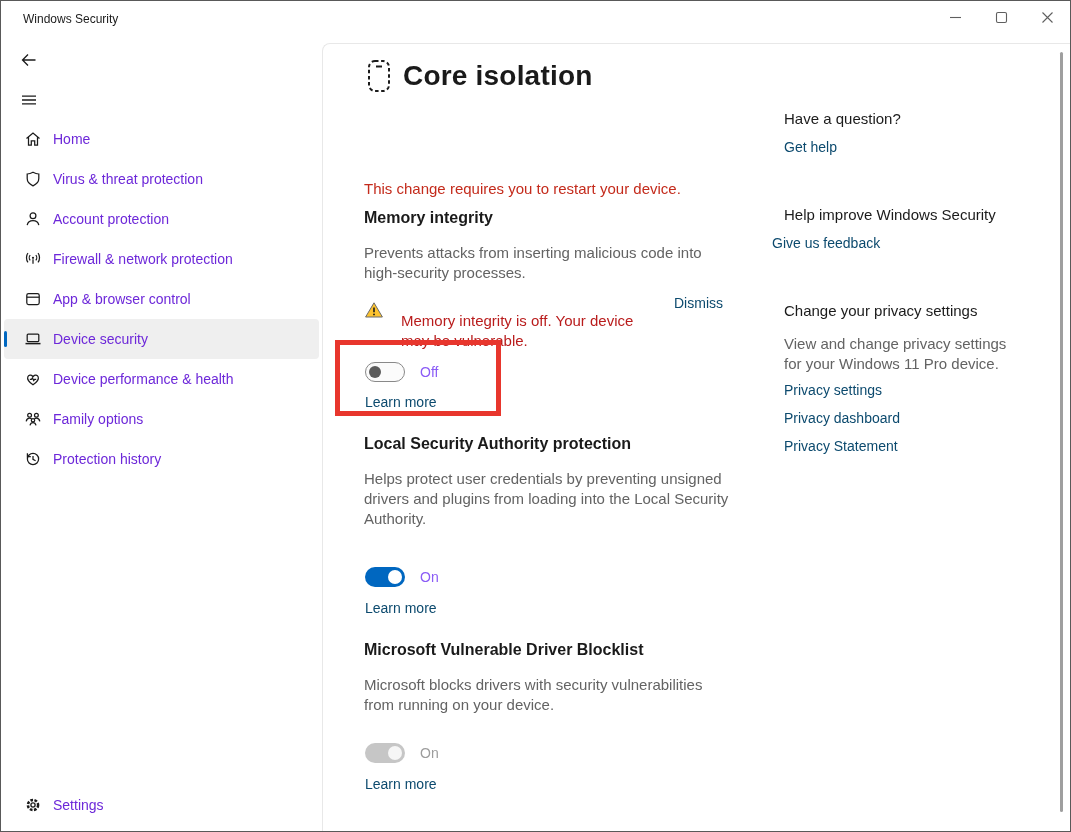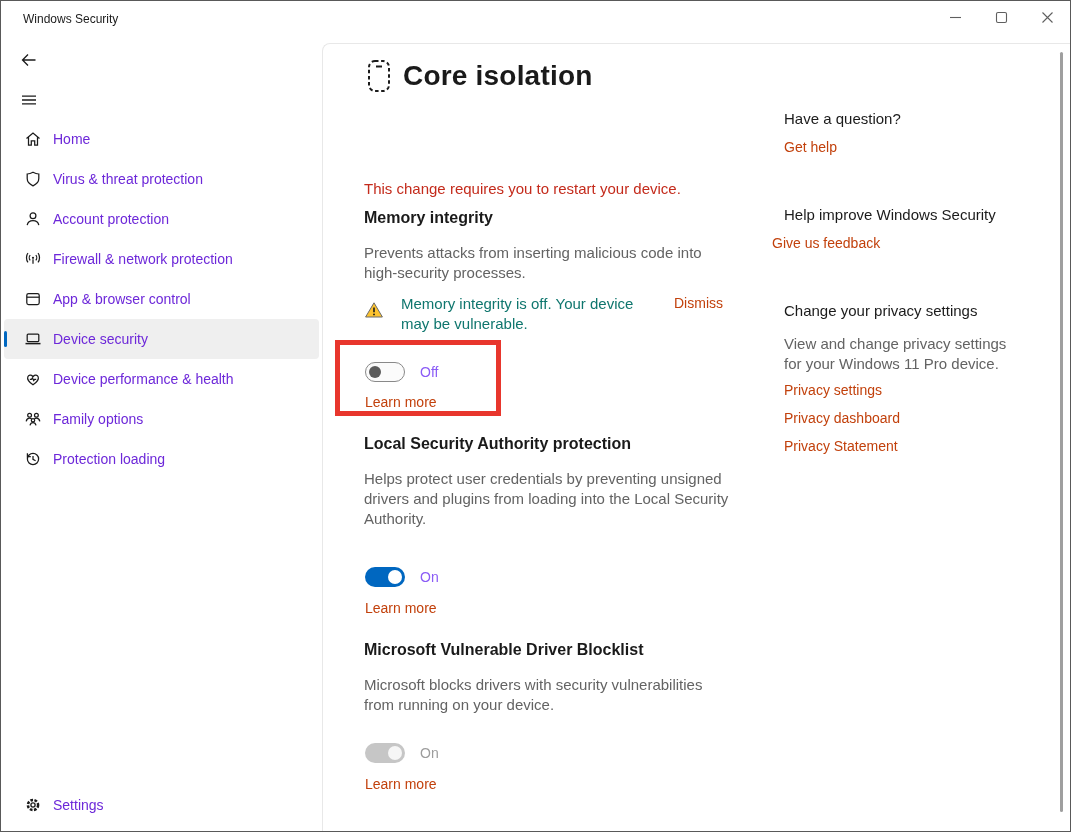--- a/index.html
+++ b/index.html
@@ -39,23 +39,23 @@
   .page-title-icon svg{ stroke:#1b1b1b; fill:none; }
   .page-title{ font-size:28px; font-weight:700; color:#1a1a1a; letter-spacing:0.2px; }
   .body-gray{ font-size:15px; line-height:20px; color:#636363; }
   .subtitle{ left:41px; top:66px; width:350px; }
   .restart-notice{ left:41px; top:136px; font-size:15px; color:#c42b1c; }
   .sec-heading{ font-size:16px; font-weight:700; color:#1a1a1a; }
   .h-mem{ left:41px; top:165px; }
   .d-mem{ left:41px; top:199px; width:352px; }
   .warn-row{ left:41px; top:250px; width:372px; display:flex; }
   .warn-icon{ width:20px; height:20px; margin-top:6px; flex:0 0 auto; }
-  .warn-text{ margin-left:17px; width:260px; font-size:15px; line-height:20px; color:#0f766e; }
+  .warn-text{ margin-left:17px; width:260px; font-size:15px; line-height:20px; color:#b91c1c;margin-top:17px; }
   .dismiss-link{ margin-left:13px; margin-top:1px; }
-  .link{ color:#c2410c; font-size:14px; text-decoration:none; cursor:pointer; white-space:nowrap; }
+  .link{ color:#0c4a6e; font-size:14px; text-decoration:none; cursor:pointer; white-space:nowrap; }
   .annotation-box{ left:12px; top:296px; width:166px; height:76px; border:5px solid #e8362d; background:transparent; pointer-events:none; }
   
   .toggle-row{ display:flex; align-items:center; }
   .t-mem{ left:42px; top:318px; }
   .t-lsa{ left:42px; top:523px; }
   .t-drv{ left:42px; top:699px; }
   .toggle{ position:relative; width:40px; height:20px; border-radius:10px; cursor:pointer; flex:0 0 auto; }
   .toggle .knob{ position:absolute; border-radius:50%; }
   .toggle.off{ border:1px solid #898989; background:#fbfbfb; }
   .toggle.off .knob{ width:12px; height:12px; left:3px; top:3px; background:#5c5c5c; }
@@ -202,21 +202,21 @@
         <span class="nlabel">Family options</span>
       </div>
       <div class="nav-item">
         <span class="nicon">
             <svg width="20" height="20" viewBox="0 0 20 20">
               <circle cx="10" cy="10" r="5.6"></circle>
               <path d="M10 7 V10.4 L12.6 11.8"></path>
               <path d="M4.4 4.2 V7.6 H7.8"></path>
             </svg>
           </span>
-        <span class="nlabel">Protection loading</span>
+        <span class="nlabel">Protection history</span>
       </div>
     </nav>
 
     <div class="settings-item">
       <span class="nicon">
           <svg width="20" height="20" viewBox="0 0 20 20">
             <circle cx="10" cy="10" r="5.1" stroke-dasharray="2.7 1.45" stroke-width="2.5"></circle>
             <circle cx="10" cy="10" r="2.1" stroke-width="1.3"></circle>
           </svg>
         </span>

